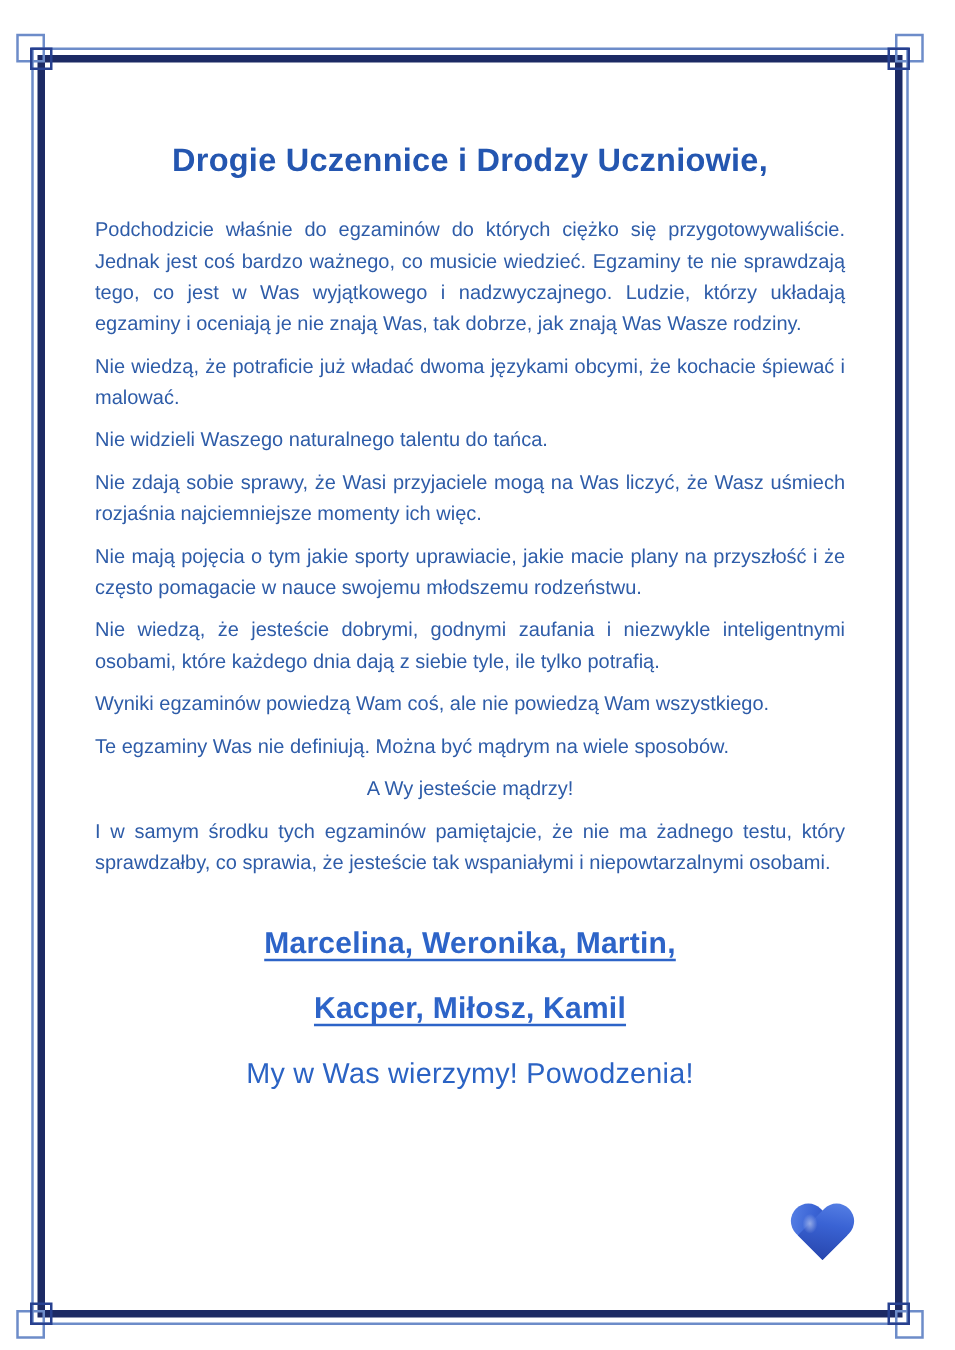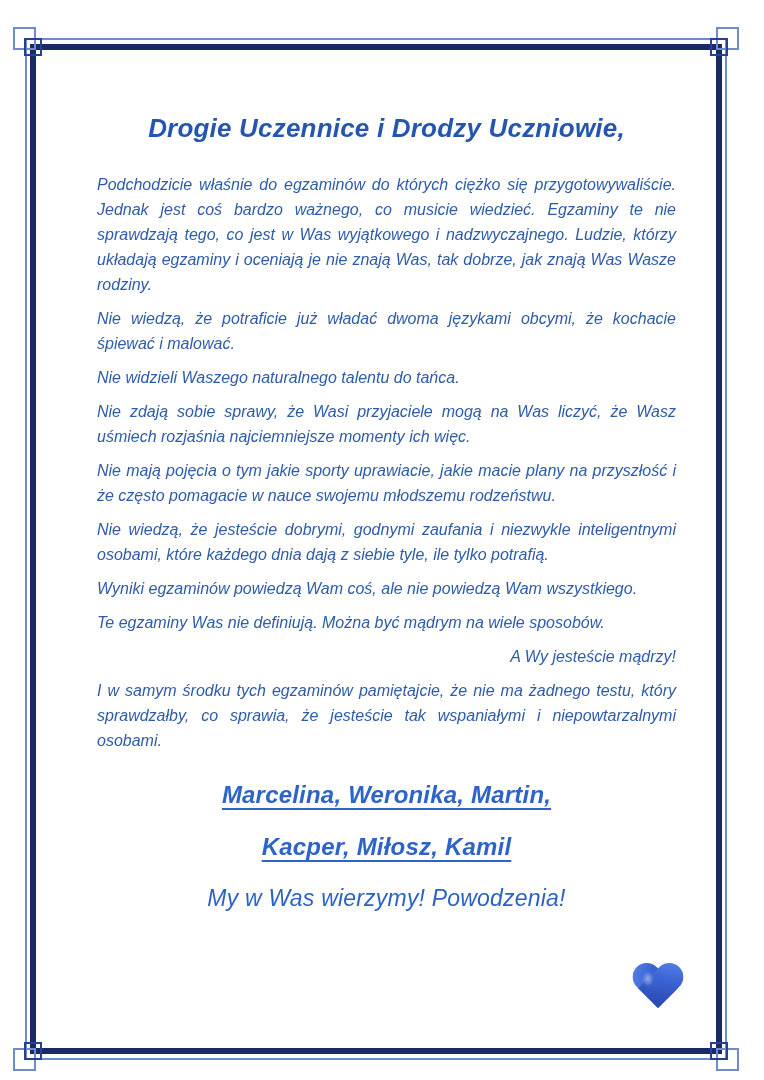--- a/index.html
+++ b/index.html
@@ -29,35 +29,34 @@
     position:absolute;left:11px;top:11px;width:14px;height:14px;
     border:2px solid #27408f;background:transparent;
   }
   .corner.tl{left:13px;top:27px;}
   .corner.tr{right:25px;top:27px;transform:scaleX(-1);}
   .corner.bl{left:13px;bottom:9px;transform:scaleY(-1);}
   .corner.br{right:25px;bottom:9px;transform:scale(-1,-1);}
 
   
   .content{
-    position:absolute;left:97px;right:88px;top:110px;
+    position:absolute;left:76px;right:88px;top:110px;
     color:#2e5ca8;
-    font-style:italic;
   }
   .title{
     text-align:center;font-weight:bold;font-size:26px;line-height:36px;
     color:#2456b0;margin:0 0 26px 0;letter-spacing:0.2px;
   }
   .body p{
     margin:0 0 9px 0;
     font-size:16px;line-height:25px;
     text-align:justify;color:#2e5ca8;
   }
-  .body p.center{text-align:right;}
-  .signature{margin-top:26px;text-align:center;}
+  .body p.center{text-align:center;}
+  .signature{margin-top:36px;text-align:center;}
   .sig-line{
     font-size:24px;line-height:32px;font-weight:bold;color:#2d64c8;
     text-decoration:underline;text-decoration-thickness:2px;text-underline-offset:5px;
     margin:0 0 20px 0;letter-spacing:0.2px;
   }
   .closing{
     font-size:23px;line-height:30px;color:#2b63c4;margin:2px 0 0 0;
     font-weight:500;letter-spacing:0.2px;
   }
 

